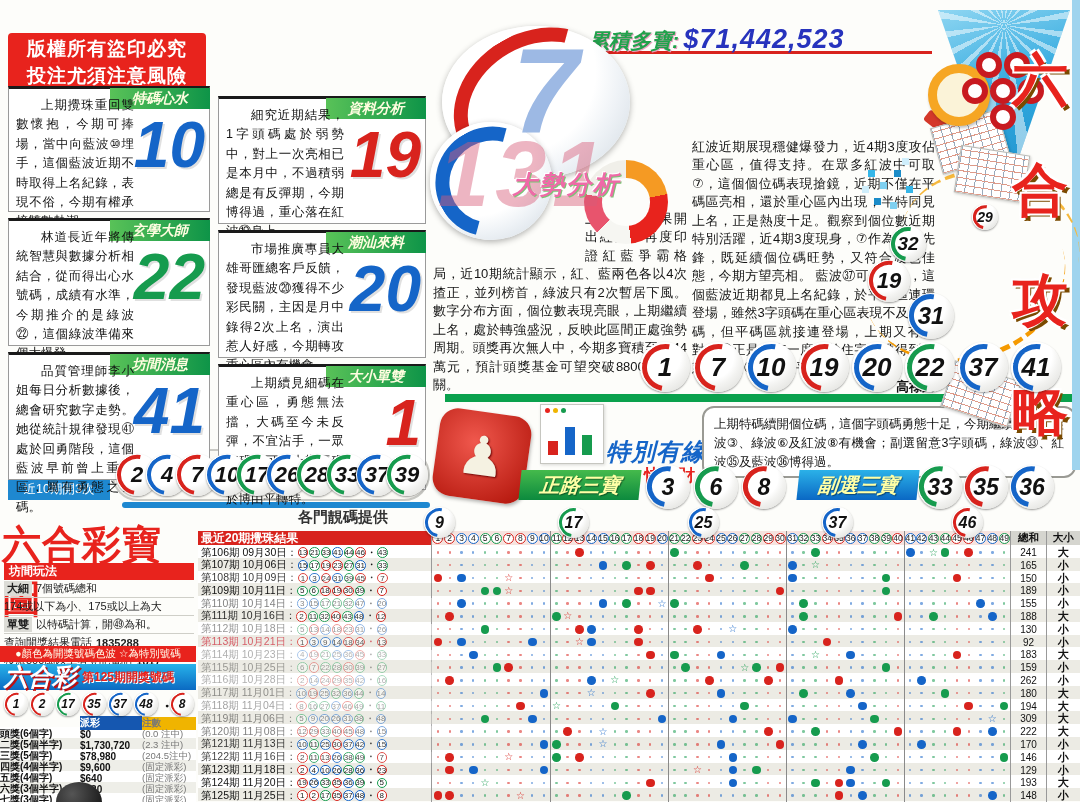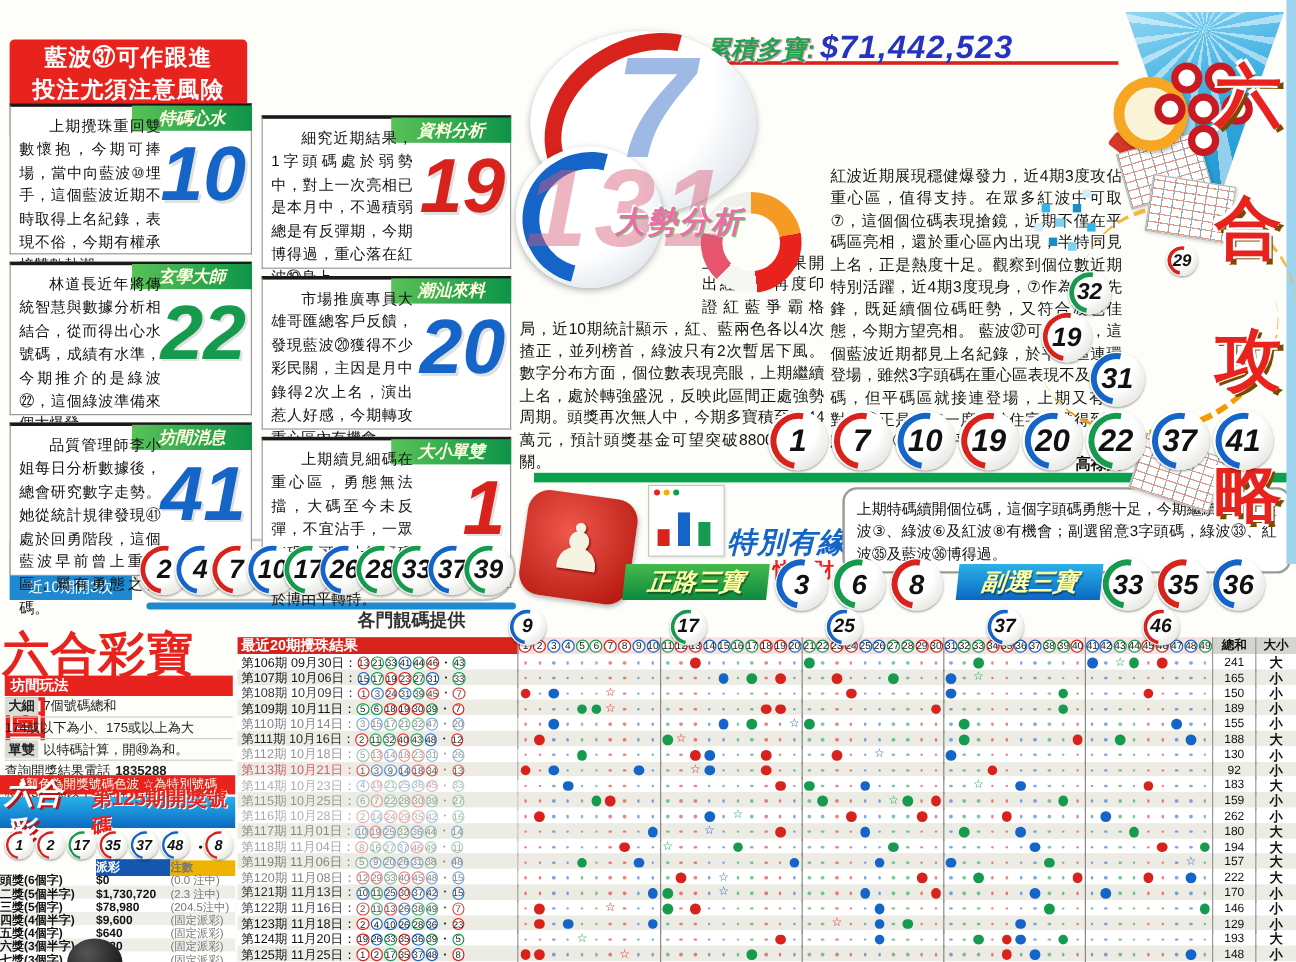--- a/index.html
+++ b/index.html
@@ -148,21 +148,21 @@
   #bl-info .prow{display:flex;align-items:center;min-height:16px;border-bottom:1px solid #cfcfc8;padding:1px 0;}
   #bl-info .chip{background:#dcdcd6;padding:0 3px;margin-right:4px;flex:none;font-weight:bold;}
   #bl-info .plabel{margin-right:4px;flex:none;}
   #bl-info .pval{font-weight:bold;}
   #bl-note{position:absolute;left:0;top:646px;width:196px;height:16px;background:#e8231d;color:#ffe;
            font-size:10.5px;display:flex;align-items:center;justify-content:center;white-space:nowrap;}
   #bl-draw{position:absolute;left:0;top:664px;width:196px;height:26px;
            background:linear-gradient(180deg,#27b2ea,#0b6ac2);display:flex;align-items:center;}
   #bl-draw .t1{font-size:24px;font-weight:900;font-style:italic;color:#fff;margin-left:4px;
                text-shadow:2px 2px 0 #c01010;}
-  #bl-draw .t2{font-size:17px;font-weight:bold;color:#e8231d;margin-left:6px;
+  #bl-draw .t2{font-size:12px;font-weight:bold;color:#e8231d;margin-left:6px;
                text-shadow:1px 1px 0 #fff;}
   #bl-dot{position:absolute;left:160px;top:698px;font-size:14px;font-weight:bold;}
   #prizes{position:absolute;left:0;top:716px;width:196px;font-size:10px;}
   .przrow{display:grid;grid-template-columns:80px 62px 54px;height:11px;align-items:center;}
   .przhead .c2{background:#1557b0;color:#fff;font-weight:bold;}
   .przhead .c3{background:#f0b400;color:#fff;font-weight:bold;}
   .przrow .c1{font-weight:bold;white-space:nowrap;}
   .przrow .c2{font-weight:bold;}
   .przrow .c3{color:#777;font-size:9.5px;}
   #half-ball{position:absolute;left:56px;top:782px;width:46px;height:40px;border-radius:50%;
@@ -188,21 +188,21 @@
   .rh{background:#d5d5cf;font-weight:bold;font-size:10.5px;}
   .tint{color:#c23;}
   .rcell0 .cn{width:10.5px;height:10.5px;font-size:8px;}
 </style>
 </head>
 <body>
 
 <div id="stage">
 
   <div id="warning">
-    <div>藍波㊲可作跟進</div>
+    <div>版權所有盜印必究</div>
     <div>投注尤須注意風險</div>
   </div>
 
   <div id="hot-pill"></div>
   <div id="hot-label">旺門號碼</div>
   <div id="hot-sub">近10期開3次</div>
   <div id="hot-bar"></div>
 
   <div id="jackpot">
     <span class="jl">累積多寶:</span>
@@ -2914,21 +2914,21 @@
         </div>
         <div class="mcell">
           <span class="mini" style="--c: #1565c8;"></span>
         </div>
         <div class="mcell">
           <span class="star" style="--c: #1565c8;">☆</span>
         </div>
         <div class="mcell">
           <span class="mini" style="--c: #169b4e;"></span>
         </div>
-        <div class="rsum">157</div>
+        <div class="rsum">309</div>
         <div class="rsize">大</div>
       </div>
       <div class="rrow" style="background: rgb(255, 255, 255);">
         <div class="rcell0" style="opacity: 0.55;">
           <span>第120期 11月08日：</span>
           <span class="cn" style="--c: #d8231d;">12</span>
           <span class="cn" style="--c: #d8231d;">29</span>
           <span class="cn" style="--c: #169b4e;">33</span>
           <span class="cn" style="--c: #d8231d;">40</span>
           <span class="cn" style="--c: #d8231d;">45</span>

